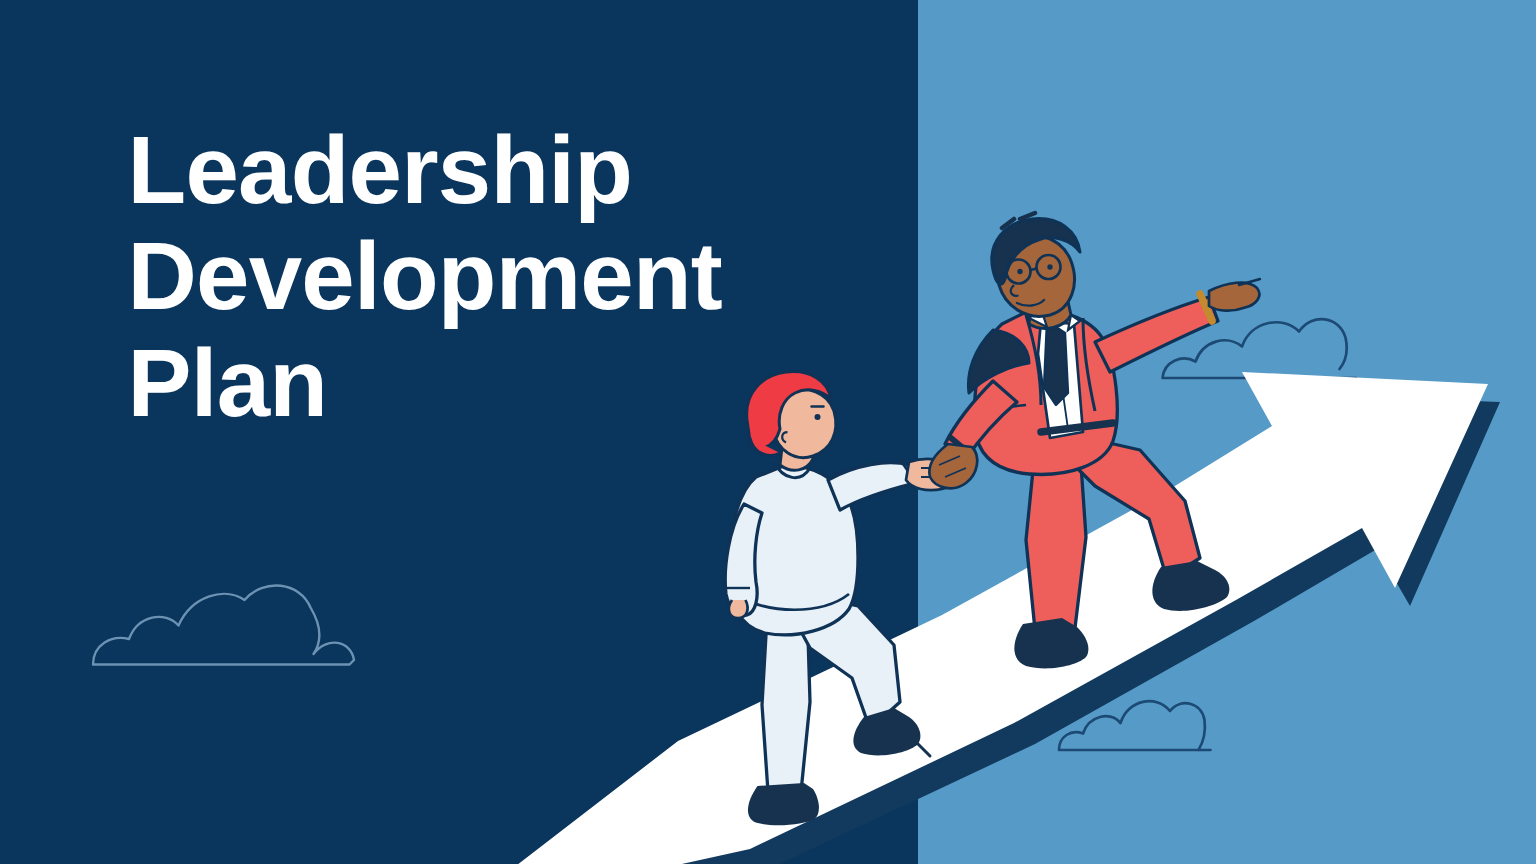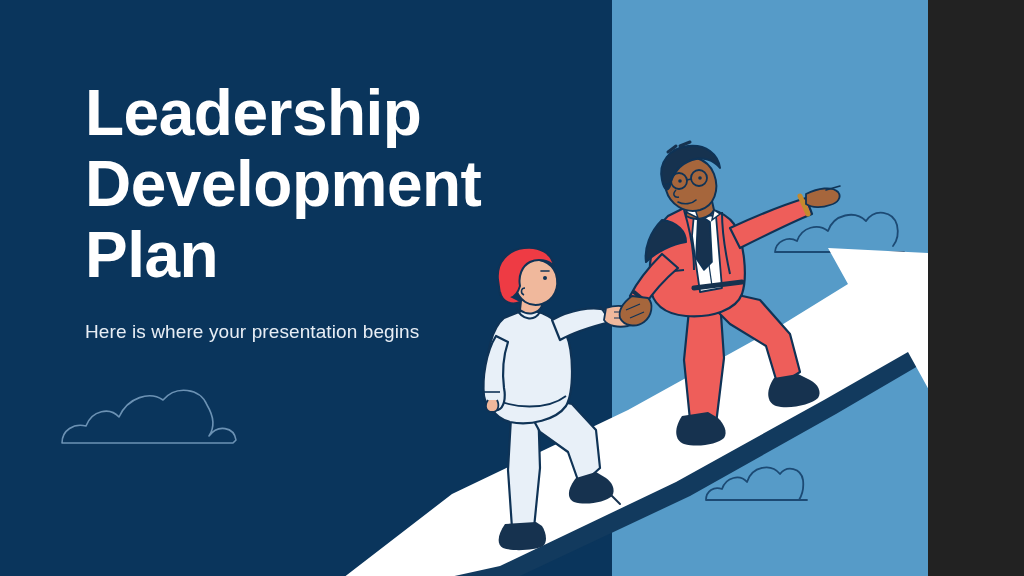--- a/index.html
+++ b/index.html
@@ -2,21 +2,21 @@
 <html><head>
 <meta charset="utf-8">
 <style>
   html, body {
     margin: 0;
     padding: 0;
     background: #222;
   }
   #slide {
     position: relative;
-    width: 928px;
+    width: 1024px;
     height: 576px;
     overflow: hidden;
     font-family: "Liberation Sans", sans-serif;
     background: #0a355c;
   }
   
   .bg-left {
     position: absolute;
     left: 0; top: 0;
     width: 612px; height: 576px;
@@ -100,21 +100,20 @@
       <path d="M330 588 L452 494 L628 410 L780 326 L848 284 L828 248 L992 256
                L930 392 L908 352 L824 400 L676 482 L500 566 L400 588 Z" fill="#ffffff"></path>
     </g>
 
   </svg>
 
   <div class="text-block">
     <h1 class="slide-title">Leadership
 Development
 Plan</h1>
-    <p class="slide-subtitle">Here is where your presentation begins</p>
   </div>
 
   <svg class="art art-top" viewBox="0 0 1024 576">
 
     <g>
 
       <path d="M512 400 L508 470 L512 528 L534 528 L540 468 L538 402 Z" fill="#e8f0f8" stroke="#0f3356" stroke-width="2.2" stroke-linejoin="round"></path>
 
       <path d="M505 524 C498 534 496 544 503 548 C514 552 536 550 543 546
                C548 542 546 532 542 526 L536 522 Z" fill="#16324f"></path>

